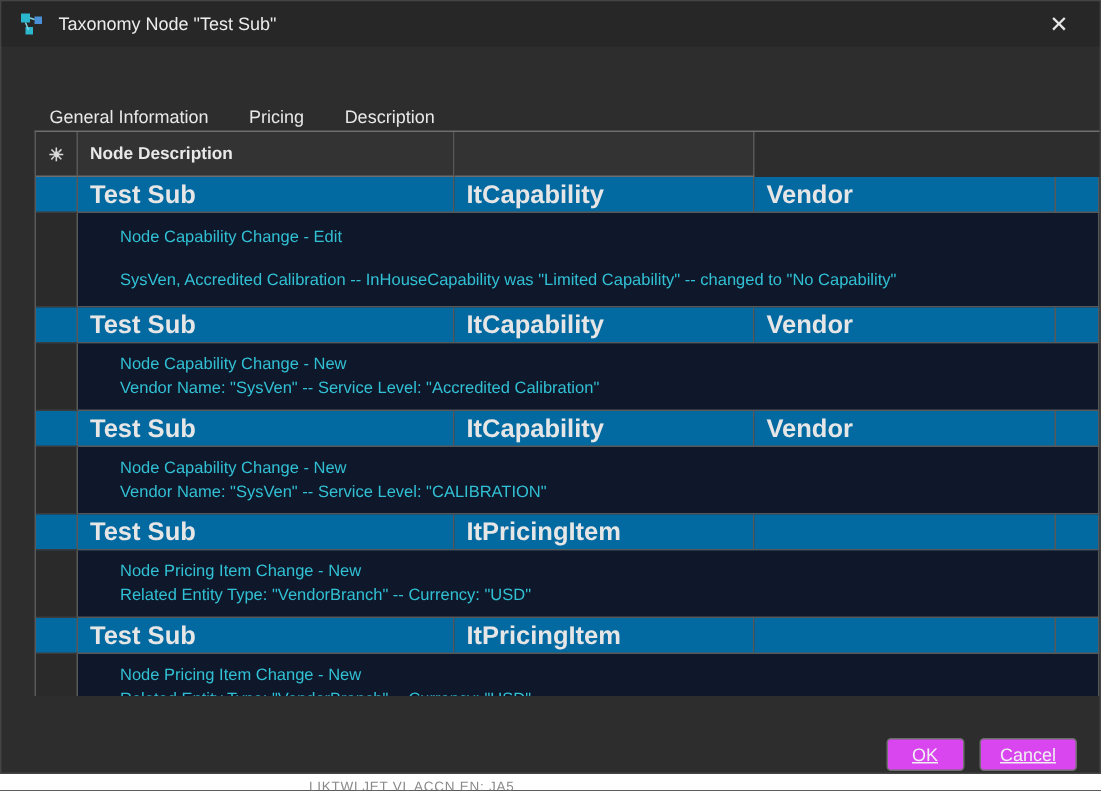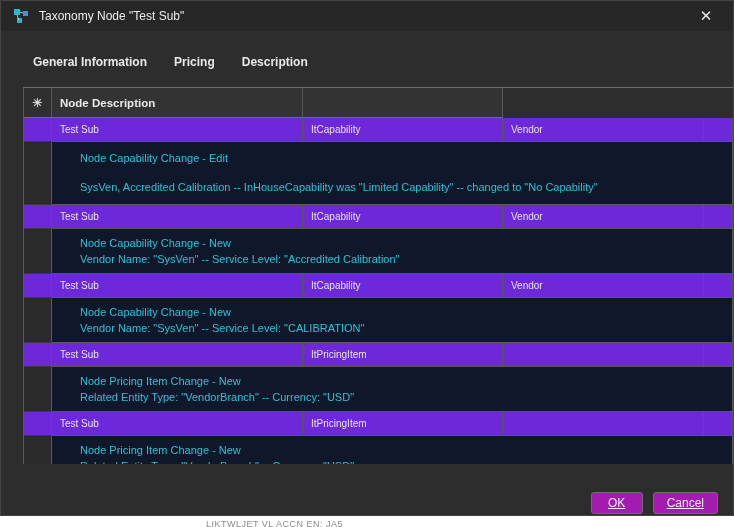--- a/index.html
+++ b/index.html
@@ -25,59 +25,59 @@
   .close-btn {
     margin-left:auto; width:30px; height:30px;
     display:flex; align-items:center; justify-content:center;
     color:#e8e8e8; font-size:15px; cursor:pointer;
   }
   
   .tabbar {
     display:flex; gap:27px; margin:24px 0 0 32px; height:22px;
   }
   .tab {
-    font-size:12px; font-weight:700; color:#e8e8e8;
-    padding-bottom:5px; cursor:pointer; border-bottom:3px solid transparent;
+    font-size:12px; font-weight:400; color:#e8e8e8;
+    padding-bottom:5px; cursor:pointer; border-bottom:3px solid transparent;margin-top:16px;
   }
   .tab.active { color:#ffffff; border-bottom:3px solid #2bb8cc; }
   
   .table-wrap {
     position:absolute; left:22px; top:86px; right:0; height:377px;
     overflow:hidden;
     border-top:1px solid #6e6e6e; border-left:1px solid #585858;
   }
   .grid-row { display:grid; grid-template-columns:28px 251px 200px 201px 1fr; }
   .gcell {
     border-right:1px solid #585858; border-bottom:1px solid #585858;
     overflow:hidden; white-space:nowrap;
   }
   .gutter { background:#2a2a2a; border-bottom:1px solid #3c3c3c;
     display:flex; align-items:center; justify-content:center; }
   .hrow .gcell { background:#333333; border-bottom:1px solid #6e6e6e;
     height:30px; display:flex; align-items:center; padding:0 8px;
     font-size:11.5px; font-weight:700; color:#e9e9e9; }
   .hrow .gutter { background:#2f2f2f; }
   .sun-icon { font-size:12px; color:#d9d9d9; }
-  .mrow .gcell { background:#6d28d9; height:24px;
+  .mrow .gcell { background:#0369a1; height:24px;
     display:flex; align-items:center; padding:0 8px;
-    font-size:10px; font-weight:400; color:#e6e6e6; }
+    font-size:17px; font-weight:700; color:#e6e6e6; }
   .drow .dcell {
     grid-column:2 / 6; background:#0f172a;
     border-right:1px solid #585858; border-bottom:1px solid #585858;
     padding:7px 10px 7px 28px;
   }
   .detail-line { font-size:11px; color:#31c0d4; line-height:14px; }
   .detail-line + .detail-line { margin-top:2px; }
   .drow.spaced .dcell { padding-top:9px; padding-bottom:10px; }
   .drow.spaced .detail-line + .detail-line { margin-top:15px; }
   
   .btn-bar { position:absolute; top:491px; right:15px; display:flex; gap:10px; }
   .btn {
     min-width:52px; height:22px; padding:0 13px;
-    background:#a21caf; border:1px solid #6e6e6e; border-radius:3px;
+    background:#d946ef; border:1px solid #6e6e6e; border-radius:3px;
     color:#f0f0f0; font-size:12px; font-family:"Liberation Sans",sans-serif;
     display:flex; align-items:center; justify-content:center;
     text-decoration:underline; cursor:pointer;
   }
   
   .footer-strip {
     position:absolute; left:0; top:516px; width:734px; height:11px;
     background:#ffffff; overflow:hidden;
   }
   .footer-text {

